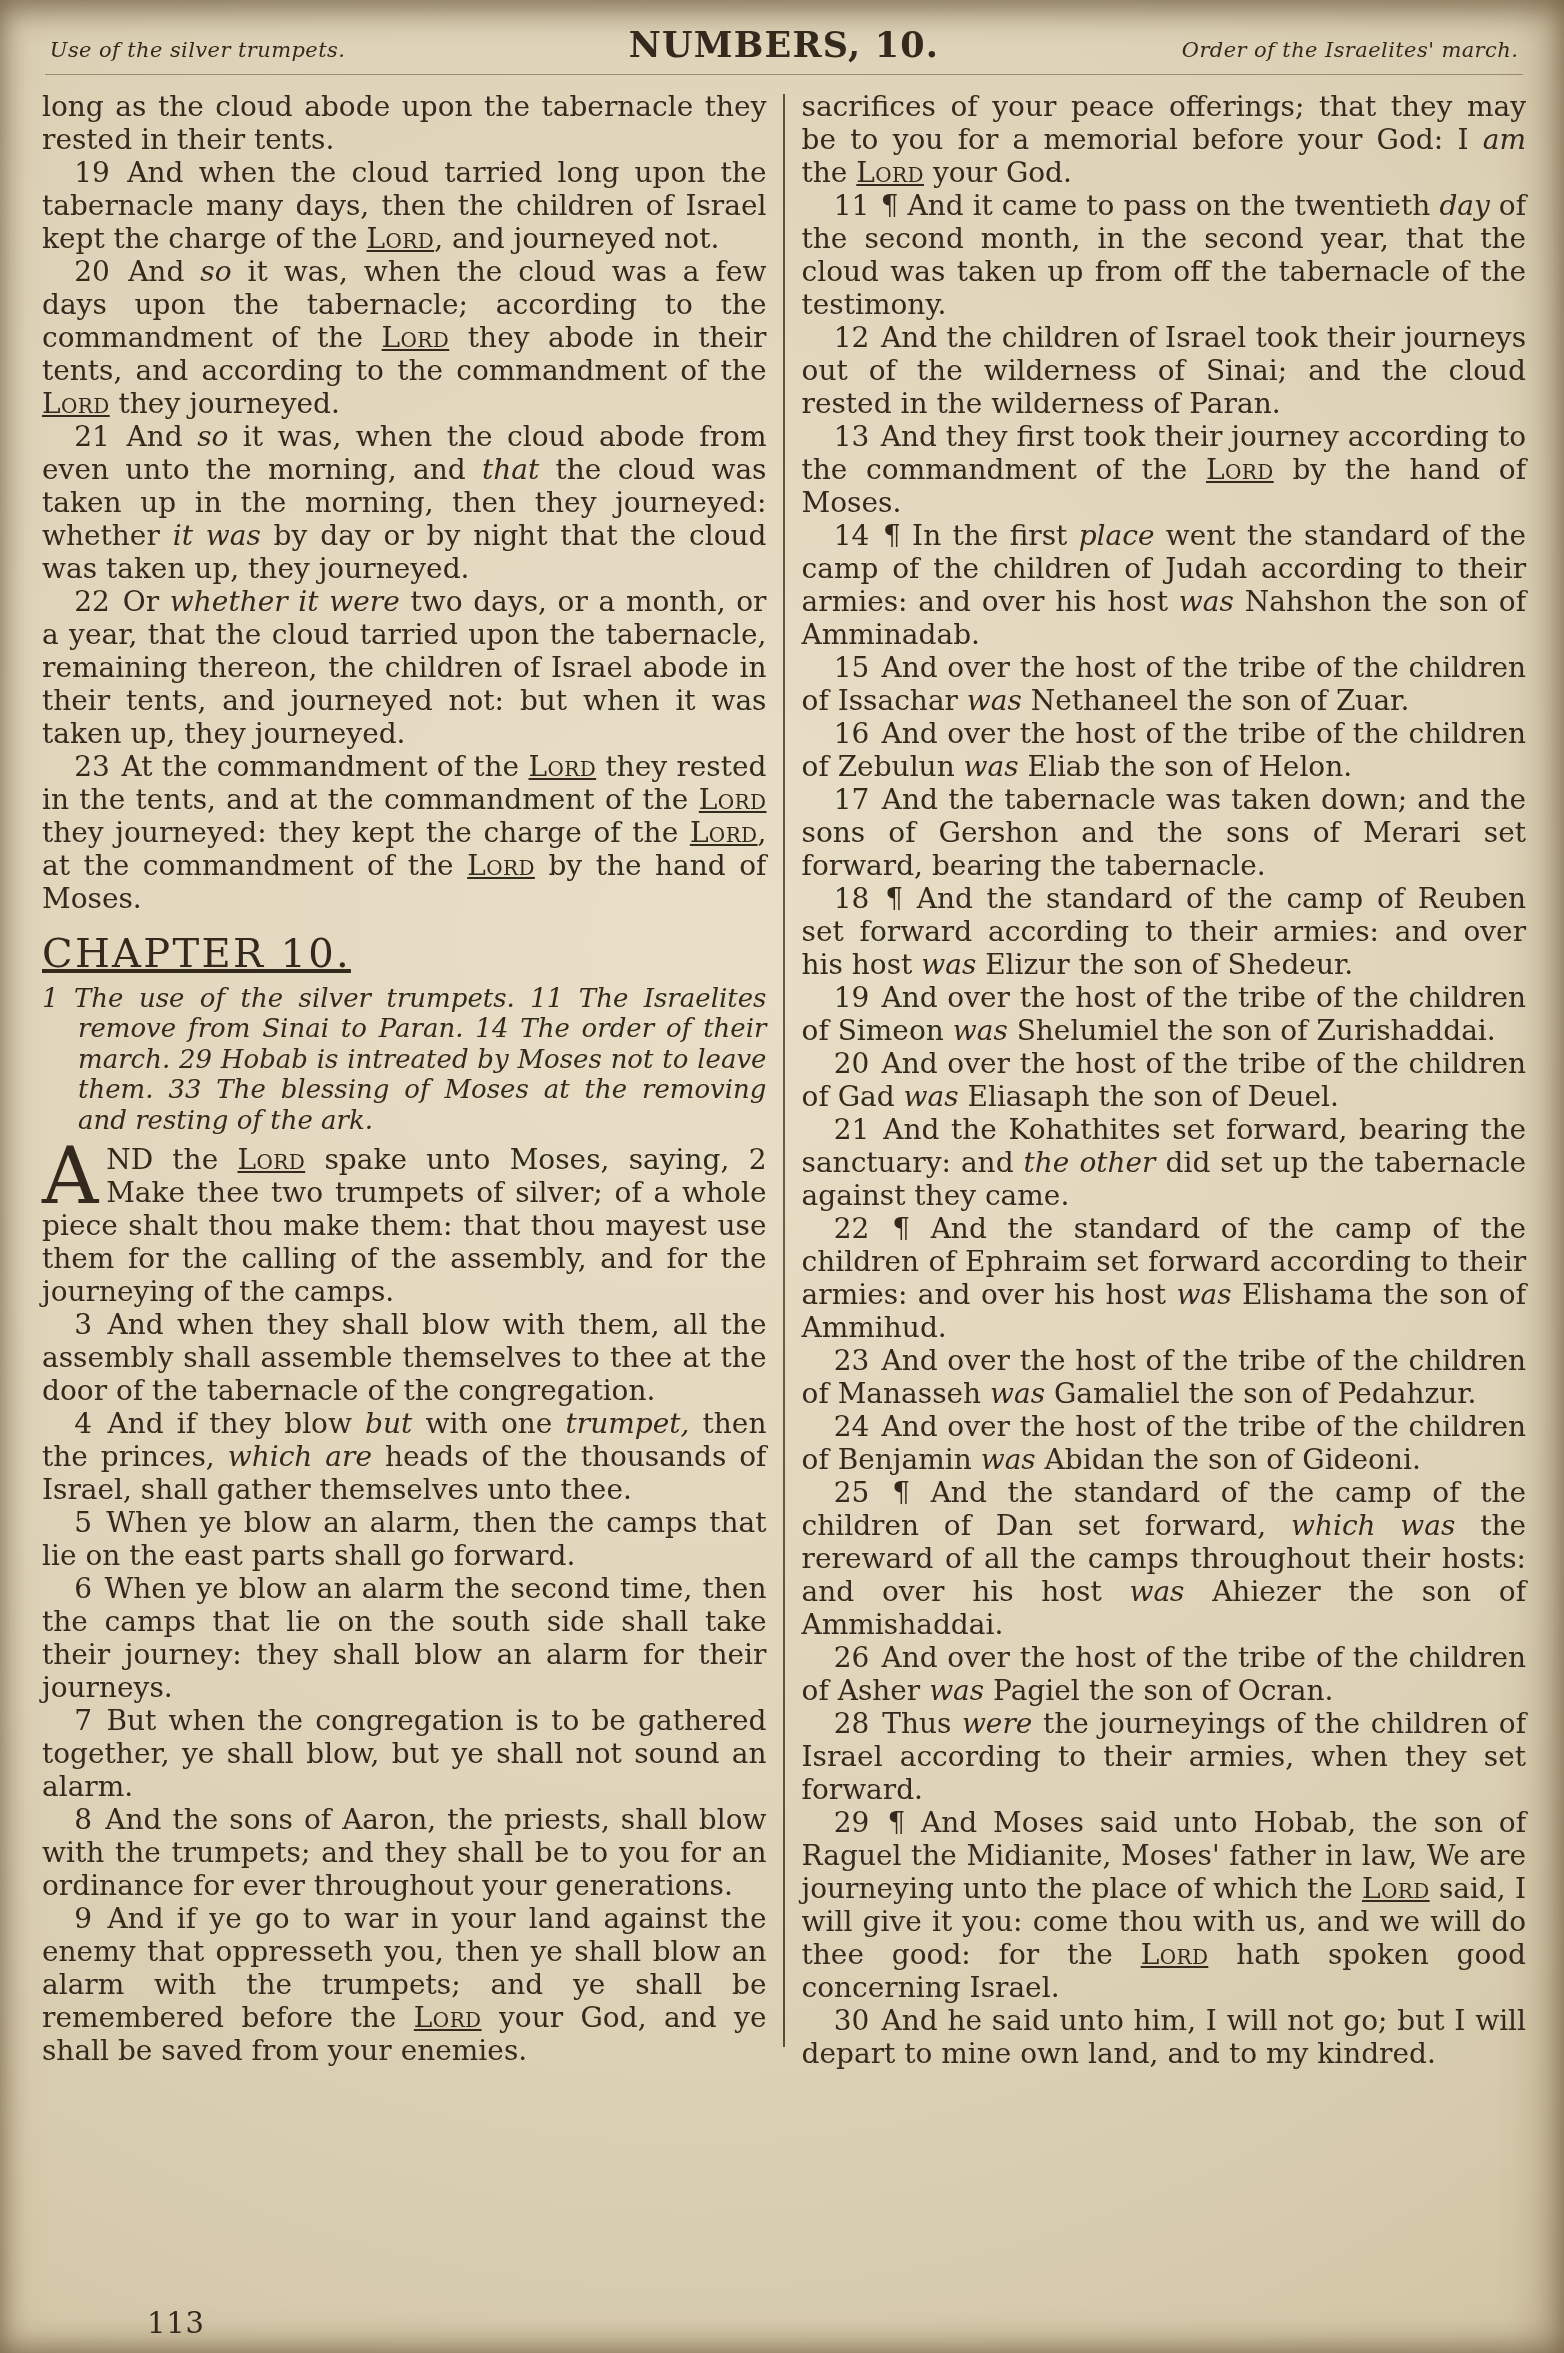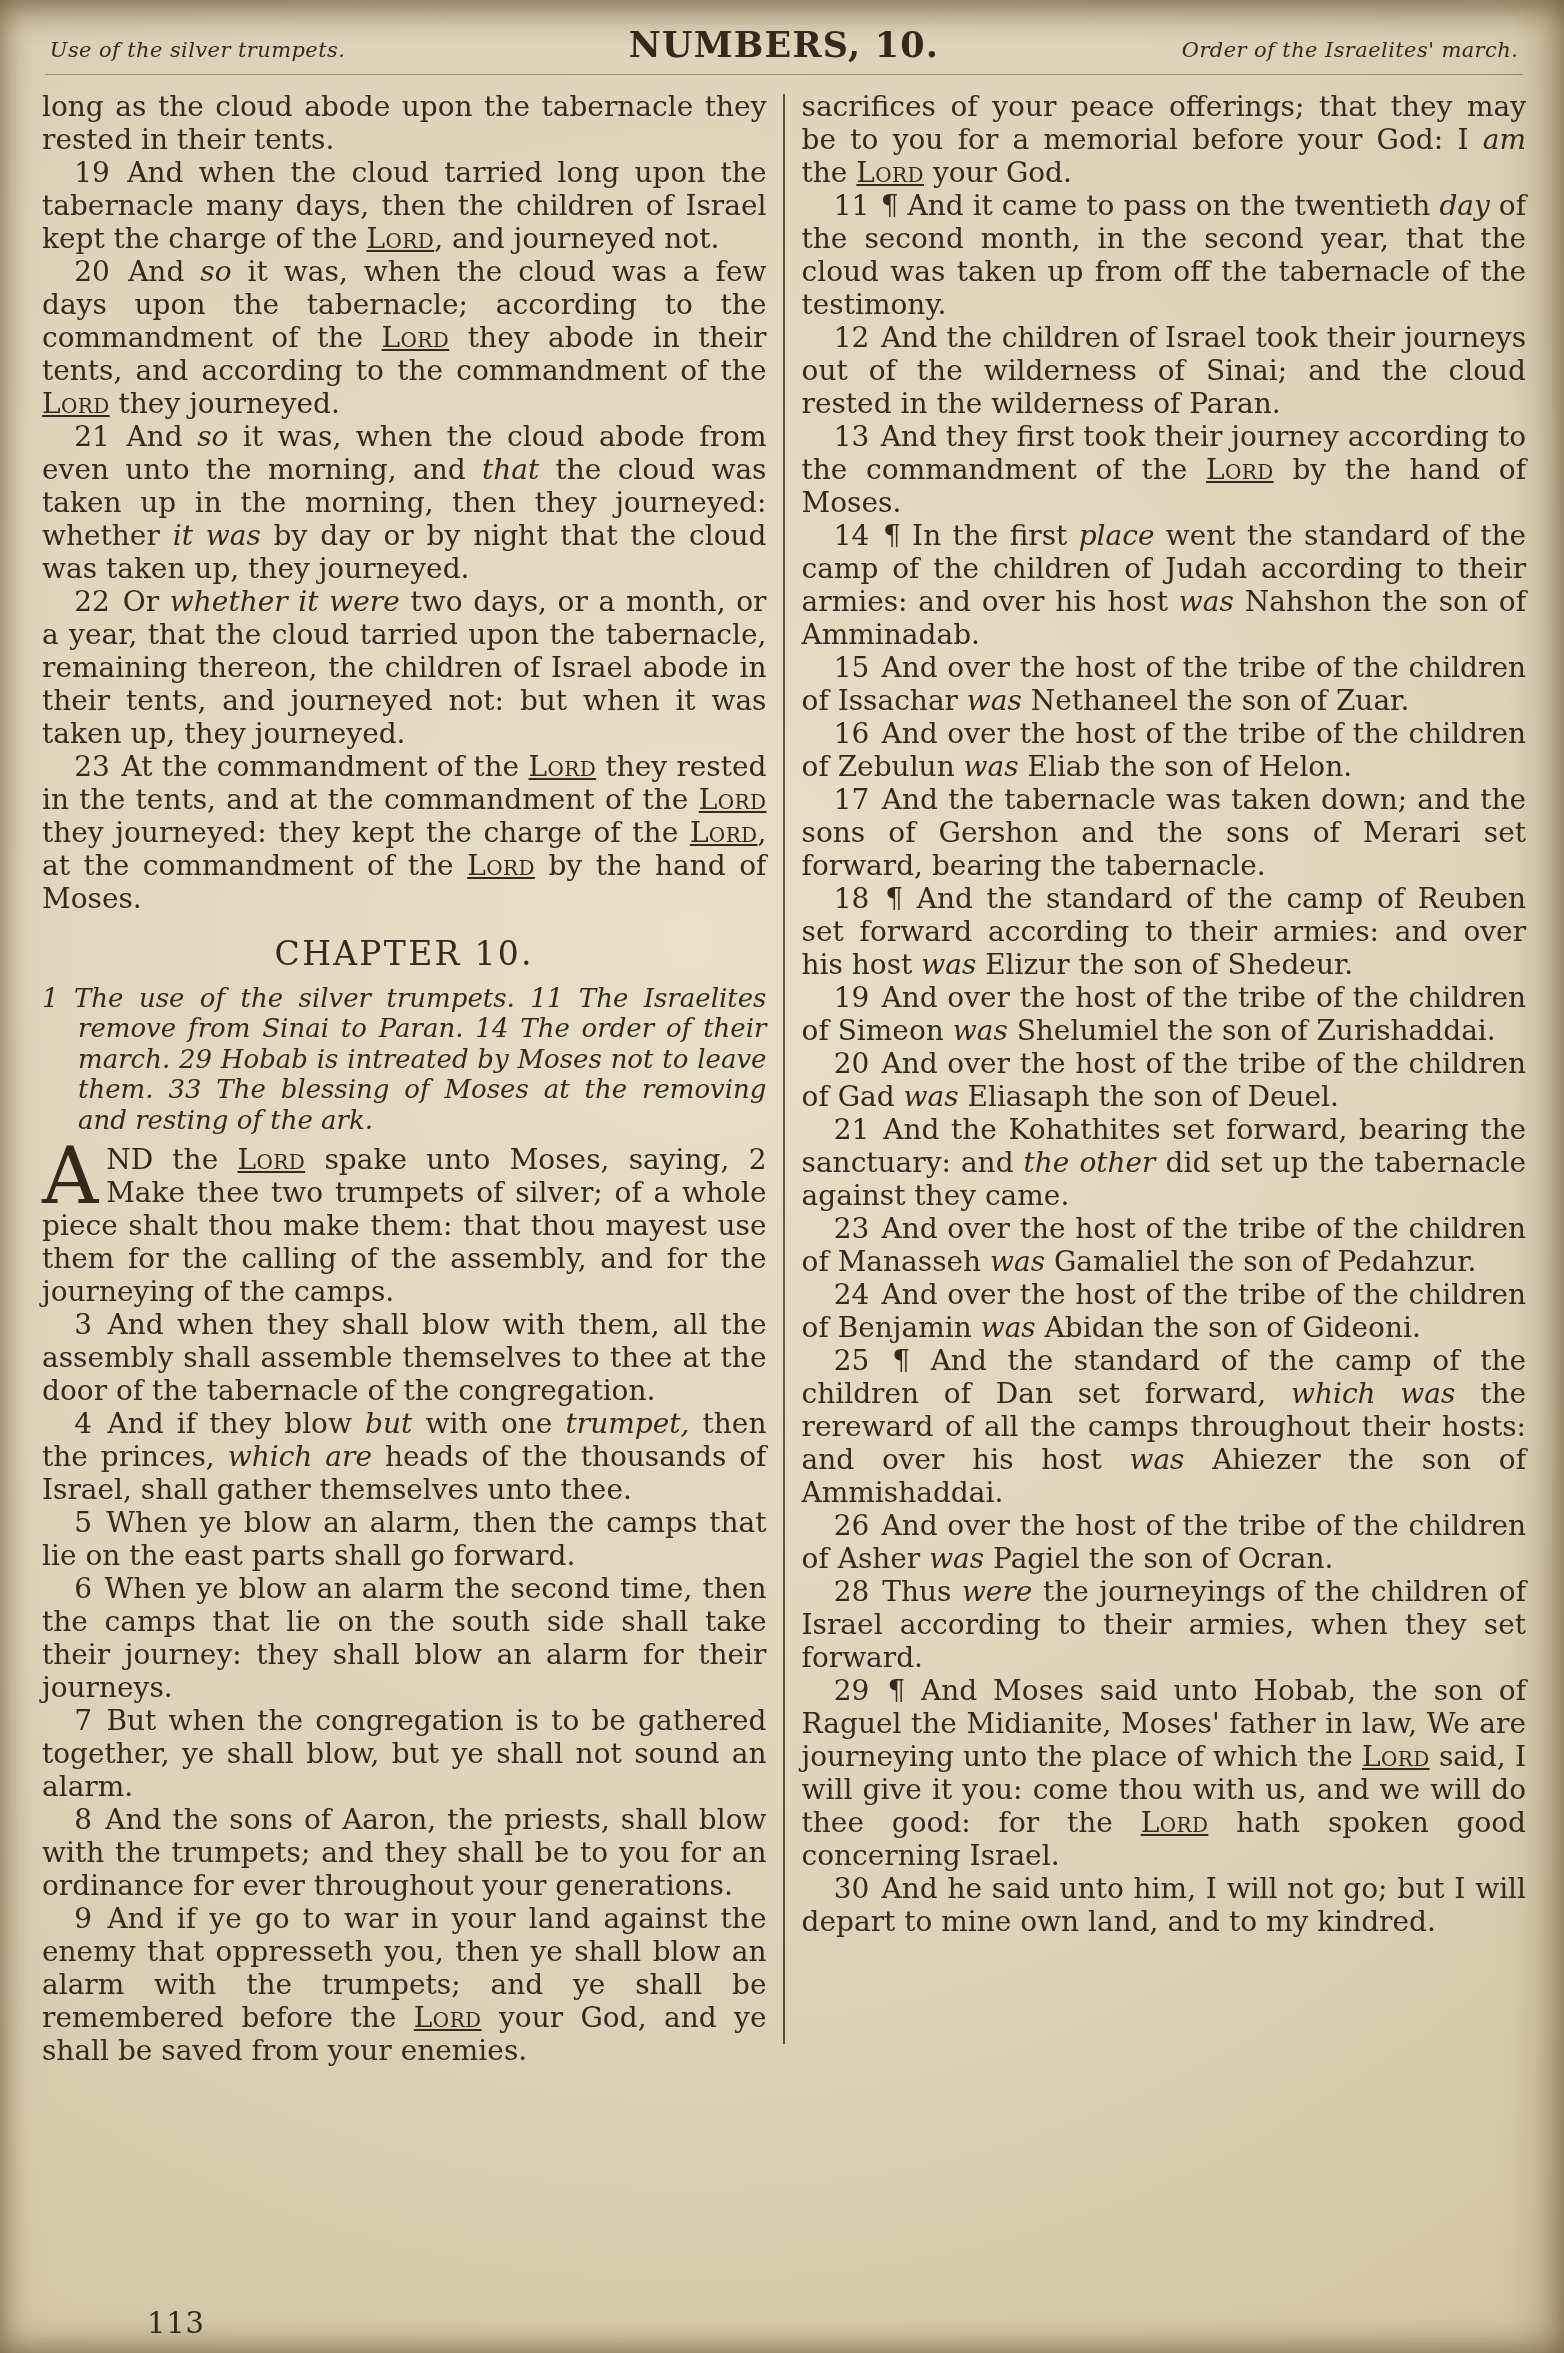--- a/index.html
+++ b/index.html
@@ -21,21 +21,21 @@
   .rh-right{text-align:right;}
   .rh-center{font-size:35px;font-weight:bold;letter-spacing:1.2px;white-space:nowrap;padding:0 23.5px;}
   .head-rule{height:1.6px;background:rgba(72,57,32,.45);margin:9.4px 3.1px 0 3.1px;}
   .columns{display:flex;margin-top:15px;align-items:stretch;}
   .col{flex:1;font-size:28px;line-height:33px;text-align:justify;}
   .col-rule{width:2.3px;background:linear-gradient(#5f5139,#6e5c41 60%,#5a4c35);margin:3.1px 16.4px 23.5px 16.4px;}
   .verse{margin:0;text-indent:1.15em;}
   .verse.cont{text-indent:0;}
   .vnum{padding-right:2.3px;}
   .sc{font-variant:small-caps;letter-spacing:0.4px;text-decoration:underline;}
-  .chapter{margin:22px 0 12.5px 0;text-indent:0;text-align:center;font-size:33px;letter-spacing:2.3px;}
+  .chapter{margin:22px 0 12.5px 0;text-indent:0;font-size:40px;letter-spacing:2.3px;text-decoration:underline;}
   .summary{font-style:italic;font-size:26px;line-height:30.5px;margin:0 0 7.8px 0;padding-left:36px;text-indent:-36px;}
   .verse.opening{text-indent:0;}
   .dropcap{float:left;font-size:78px;line-height:61px;padding:3.1px 7.8px 0 0;}
   .page-num{position:absolute;left:147px;bottom:14px;font-size:29px;letter-spacing:0.8px;}
 </style>
 </head>
 <body>
 
 <div class="page">
 
@@ -73,20 +73,21 @@
         <p class="verse"><span class="vnum">12</span> And the children of Israel took their journeys out of the wilderness of Sinai; and the cloud rested in the wilderness of Paran.</p>
         <p class="verse"><span class="vnum">13</span> And they first took their journey according to the commandment of the <span class="sc">Lord</span> by the hand of Moses.</p>
         <p class="verse"><span class="vnum">14</span> ¶ In the first <i>place</i> went the standard of the camp of the children of Judah according to their armies: and over his host <i>was</i> Nahshon the son of Amminadab.</p>
         <p class="verse"><span class="vnum">15</span> And over the host of the tribe of the children of Issachar <i>was</i> Nethaneel the son of Zuar.</p>
         <p class="verse"><span class="vnum">16</span> And over the host of the tribe of the children of Zebulun <i>was</i> Eliab the son of Helon.</p>
         <p class="verse"><span class="vnum">17</span> And the tabernacle was taken down; and the sons of Gershon and the sons of Merari set forward, bearing the tabernacle.</p>
         <p class="verse"><span class="vnum">18</span> ¶ And the standard of the camp of Reuben set forward according to their armies: and over his host <i>was</i> Elizur the son of Shedeur.</p>
         <p class="verse"><span class="vnum">19</span> And over the host of the tribe of the children of Simeon <i>was</i> Shelumiel the son of Zurishaddai.</p>
         <p class="verse"><span class="vnum">20</span> And over the host of the tribe of the children of Gad <i>was</i> Eliasaph the son of Deuel.</p>
         <p class="verse"><span class="vnum">21</span> And the Kohathites set forward, bearing the sanctuary: and <i>the other</i> did set up the tabernacle against they came.</p>
+        <p class="verse"><span class="vnum">22</span> ¶ And the standard of the camp of the children of Ephraim set forward according to their armies: and over his host <i>was</i> Elishama the son of Ammihud.</p>
         <p class="verse"><span class="vnum">23</span> And over the host of the tribe of the children of Manasseh <i>was</i> Gamaliel the son of Pedahzur.</p>
         <p class="verse"><span class="vnum">24</span> And over the host of the tribe of the children of Benjamin <i>was</i> Abidan the son of Gideoni.</p>
         <p class="verse"><span class="vnum">25</span> ¶ And the standard of the camp of the children of Dan set forward, <i>which was</i> the rereward of all the camps throughout their hosts: and over his host <i>was</i> Ahiezer the son of Ammishaddai.</p>
         <p class="verse"><span class="vnum">26</span> And over the host of the tribe of the children of Asher <i>was</i> Pagiel the son of Ocran.</p>
         <p class="verse"><span class="vnum">28</span> Thus <i>were</i> the journeyings of the children of Israel according to their armies, when they set forward.</p>
         <p class="verse"><span class="vnum">29</span> ¶ And Moses said unto Hobab, the son of Raguel the Midianite, Moses' father in law, We are journeying unto the place of which the <span class="sc">Lord</span> said, I will give it you: come thou with us, and we will do thee good: for the <span class="sc">Lord</span> hath spoken good concerning Israel.</p>
         <p class="verse"><span class="vnum">30</span> And he said unto him, I will not go; but I will depart to mine own land, and to my kindred.</p>
       </section>
   </main>
 

